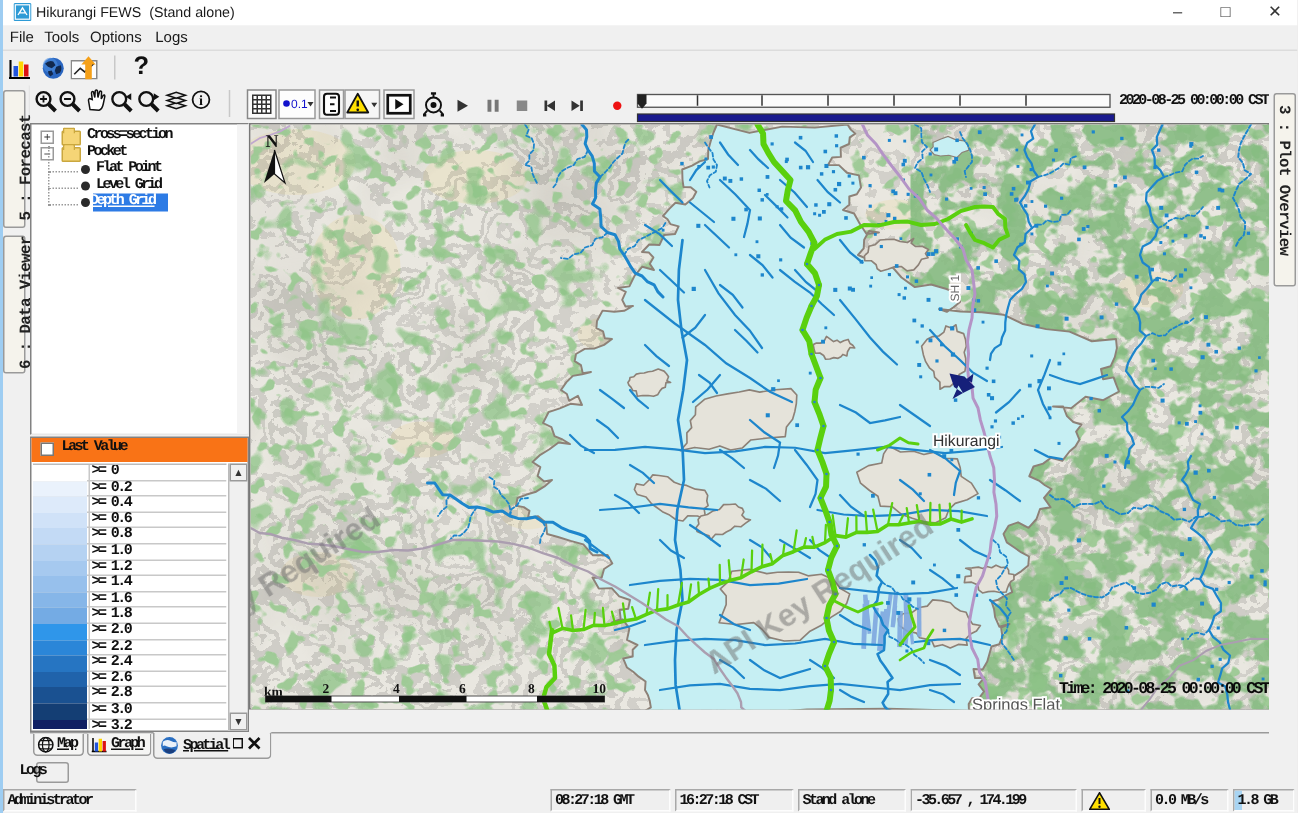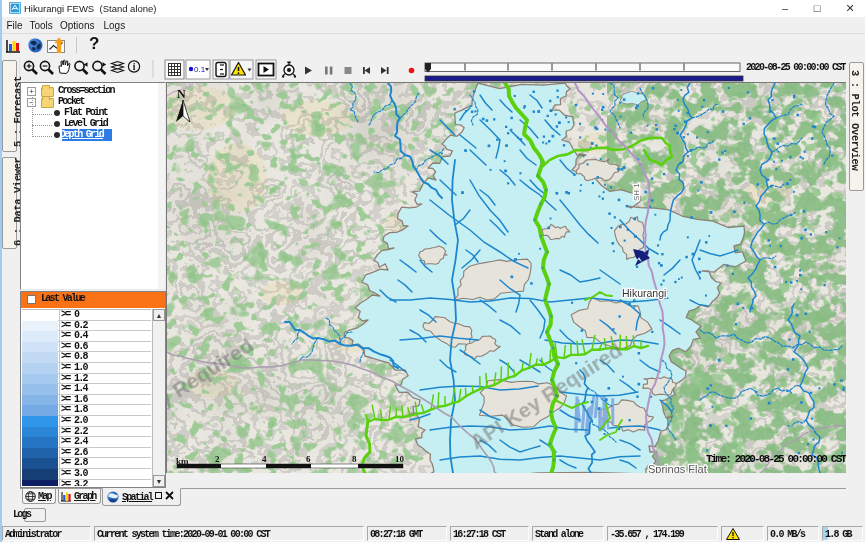--- a/index.html
+++ b/index.html
@@ -991,23 +991,20 @@
   <path d="M1,1 L8,8 M8,1 L1,8" stroke="#111" stroke-width="1.8"></path>
 </svg>
 
 <div id="logsbtn" class="abs"></div>
 <div class="abs mono" style="left:13px;top:509px;">Logs</div>
 
 <div id="statusbar" class="abs">
   <div class="scell" style="left:2px;width:89px;">
       <span class="mono">Administrator</span>
     </div>
-  <div class="scell" style="left:94px;width:270px;">
-      <span class="mono">Current system time:2020-09-01 00:00 CST</span>
-    </div>
   <div class="scell" style="left:367px;width:80px;">
       <span class="mono">08:27:18 GMT</span>
     </div>
   <div class="scell" style="left:450px;width:79px;">
       <span class="mono">16:27:18 CST</span>
     </div>
   <div class="scell" style="left:532px;width:72px;">
       <span class="mono">Stand alone</span>
     </div>
   <div class="scell" style="left:607px;width:111px;">

